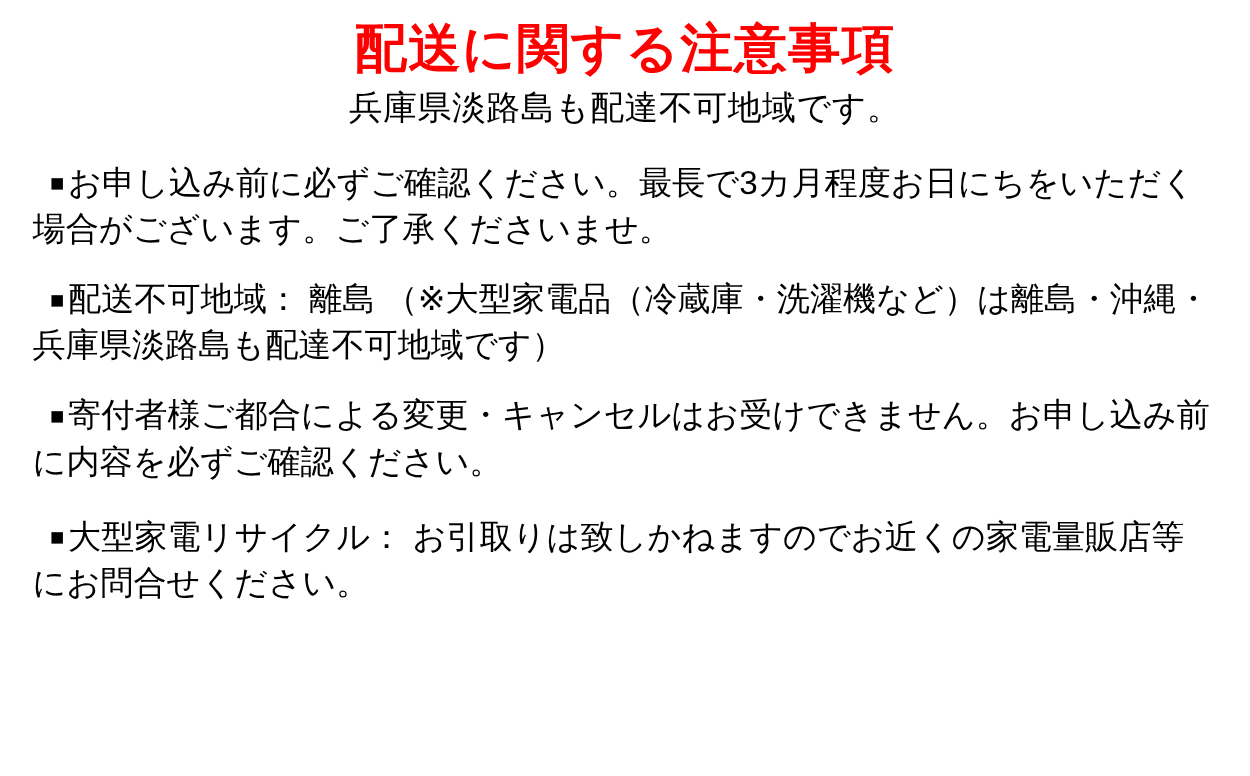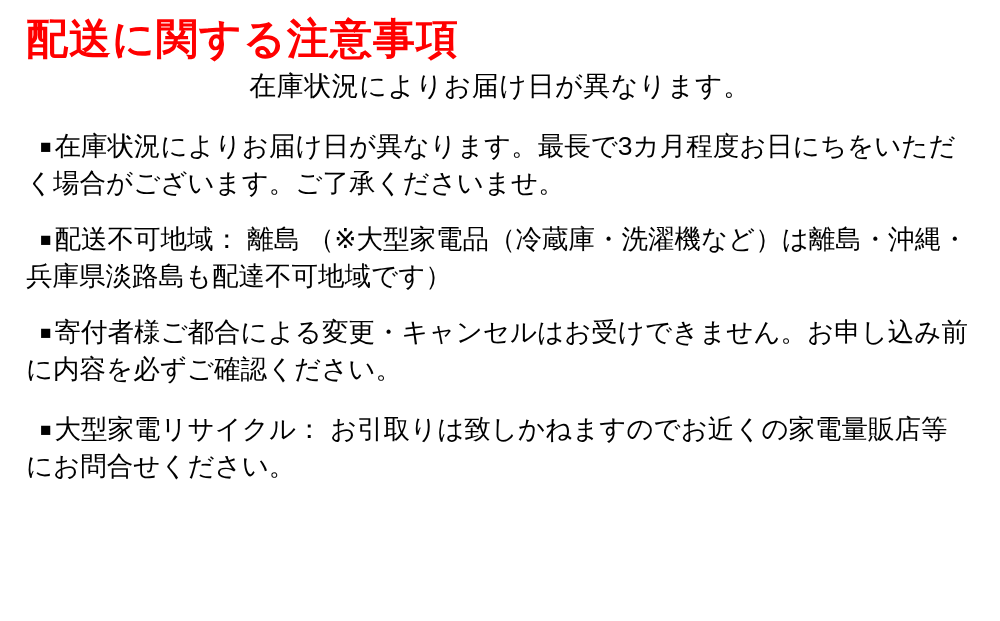--- a/index.html
+++ b/index.html
@@ -15,21 +15,21 @@
     overflow: hidden;
   }
   .page {
     width: 1000px;
     height: 621px;
     box-sizing: border-box;
     padding: 8px 26px 0 26px;
     position: relative;
   }
   .title {
-    text-align: left;
+    text-align: center;
     color: #ff0000;
     font-size: 42px;
     font-weight: bold;
     letter-spacing: 1px;
     line-height: 1.18;
     margin: 6px 0 0 0;
   }
   .subtitle {
     text-align: center;
     color: #000000;
@@ -61,25 +61,25 @@
     letter-spacing: 0;
   }
 </style>
 </head>
 <body>
 
 <div class="page">
 
   <h1 class="title">配送に関する注意事項</h1>
 
-  <p class="subtitle">在庫状況によりお届け日が異なります。</p>
+  <p class="subtitle">兵庫県淡路島も配達不可地域です。</p>
 
   <div class="notes">
 
-    <p class="note"><span class="bullet">■</span><span>在庫状況によりお届け日が異なります。最長で3カ月程度お日にちをいただく場合がございます。ご了承くださいませ。</span></p>
+    <p class="note"><span class="bullet">■</span><span>お申し込み前に必ずご確認ください。最長で3カ月程度お日にちをいただく場合がございます。ご了承くださいませ。</span></p>
 
 
     <p class="note"><span class="bullet">■</span><span>配送不可地域： 離島 （※大型家電品（冷蔵庫・洗濯機など）は離島・沖縄・兵庫県淡路島も配達不可地域です）</span></p>
 
     <p class="note"><span class="bullet">■</span><span>寄付者様ご都合による変更・キャンセルはお受けできません。お申し込み前に内容を必ずご確認ください。</span></p>
 
     <p class="note"><span class="bullet">■</span><span>大型家電リサイクル： お引取りは致しかねますのでお近くの家電量販店等にお問合せください。</span></p>
 
   </div>
 

